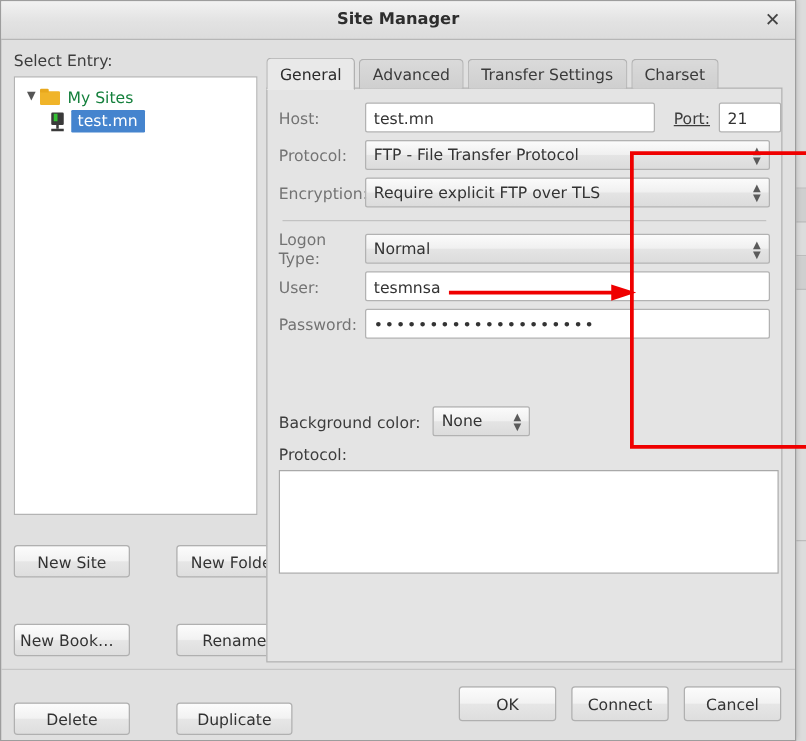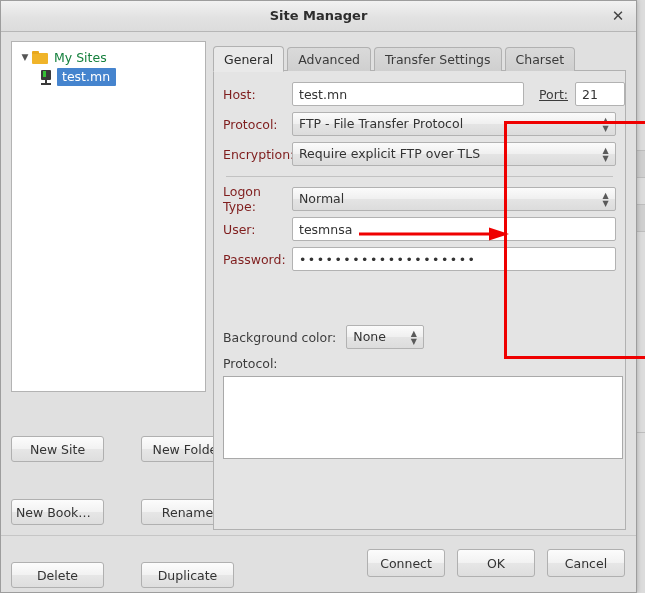--- a/index.html
+++ b/index.html
@@ -206,21 +206,21 @@
   
   .form-row {
     display: flex; align-items: center;
     margin: 0 0 0 0;
     height: 30px;
   }
   .form-label {
     width: 78px;
     flex: 0 0 78px;
     font-size: 12.5px;
-    color: #7f1d1d;
+    color: #737373;
     padding-left: 9px;
     box-sizing: border-box;
   }
   .field {
     height: 24px;
     background: #fff;
     border: 1px solid #b2b2b2;
     border-radius: 2px;
     box-sizing: border-box;
     font-family: "DejaVu Sans", "Liberation Sans", sans-serif;
@@ -315,20 +315,21 @@
 <div id="dialog">
 
   <div id="titlebar">
     <div class="title">Site Manager</div>
     <div class="closebtn">✕</div>
   </div>
 
   <div id="dlg-body">
 
     <div id="left-panel">
+      <span id="select-entry-label">Select Entry:</span>
 
       <div id="tree">
         <div class="tree-row">
           <span class="twisty">▼</span>
           <span class="folder-icon"></span>
           <span class="tree-label">My Sites</span>
         </div>
         <div class="tree-row child">
           <span class="server-icon">
             <span class="scr"></span>
@@ -439,20 +440,20 @@
       <svg id="red-arrow" viewBox="0 0 150 14">
         <line x1="0" y1="7" x2="133" y2="7" stroke="#ef0000" stroke-width="3"></line>
         <polygon points="130,0.5 150,7 130,13.5" fill="#ef0000"></polygon>
       </svg>
 
       <div id="red-rect"></div>
     </div>
 
     <div id="bottom-bar">
       <div id="bottom-buttons">
+        <button class="btn">OK</button>
         <button class="btn">Connect</button>
-        <button class="btn">OK</button>
         <button class="btn">Cancel</button>
       </div>
     </div>
 
   </div>
 </div>
 
 </body></html>

